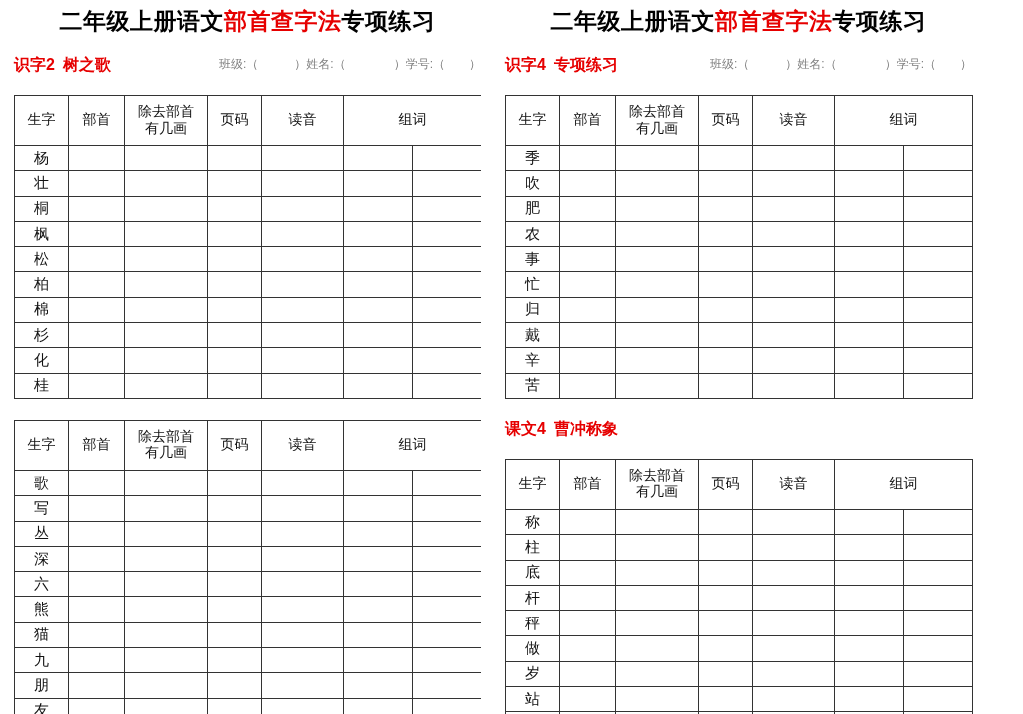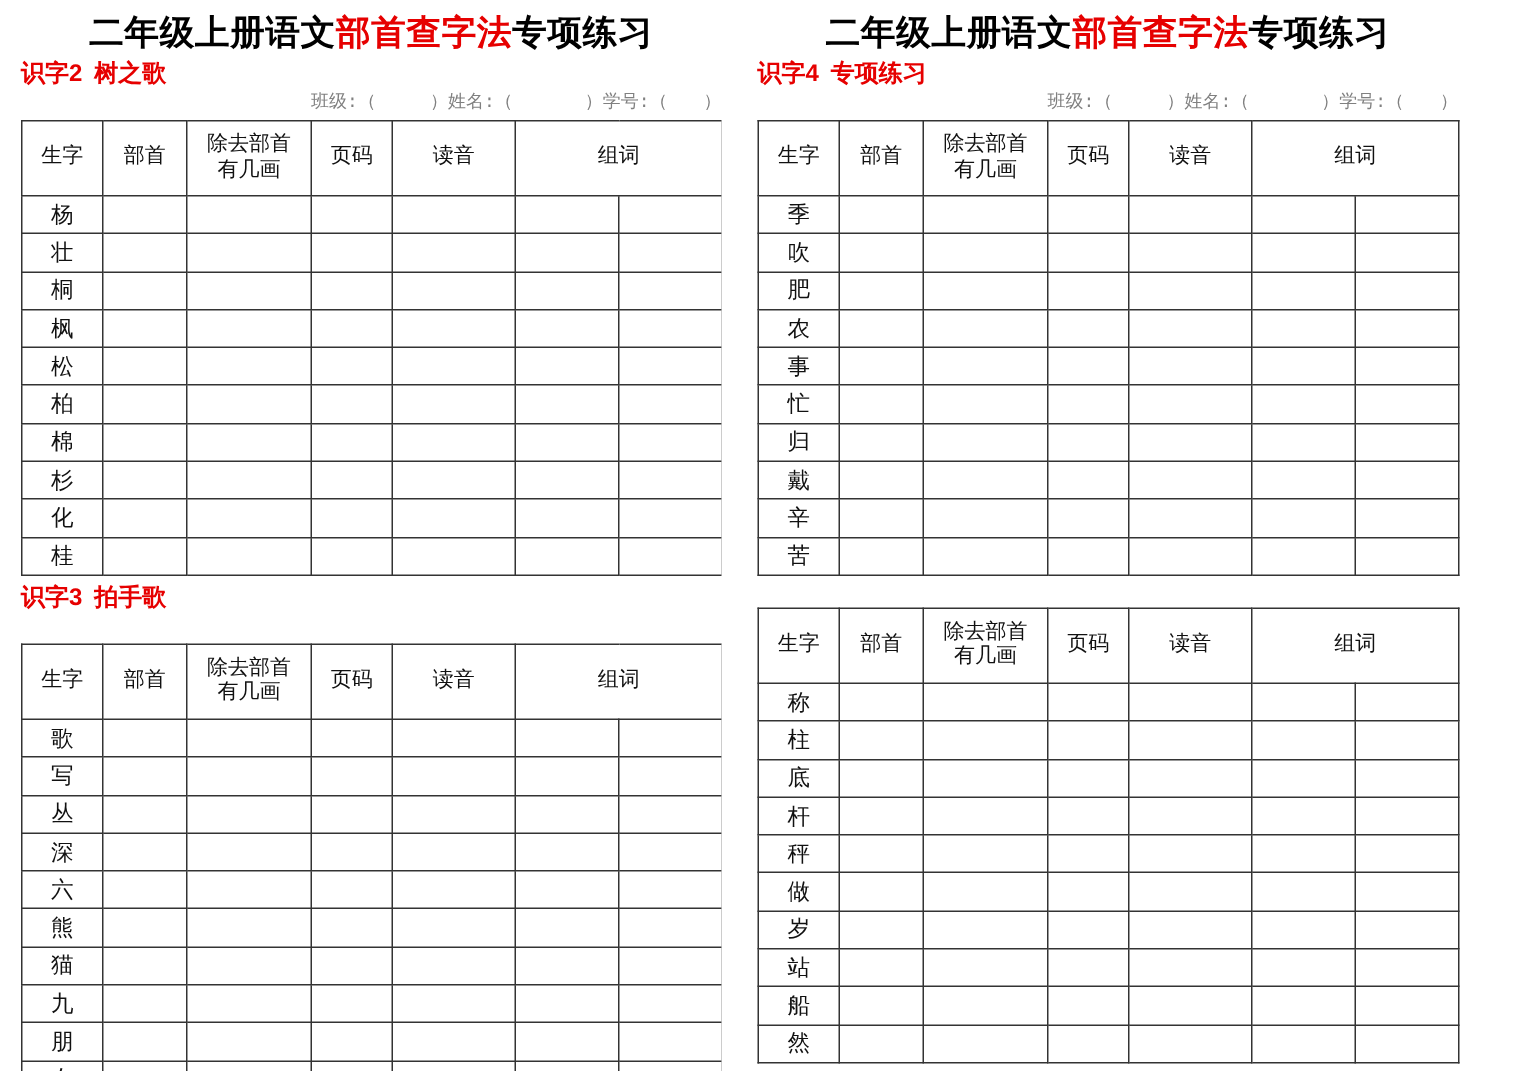--- a/index.html
+++ b/index.html
@@ -12,29 +12,29 @@
   .page-left{width:502px;padding-left:14px;}
   .page-right{width:500px;padding-left:24px;}
   .gap-strip{width:16px;background:#eef1f7;height:714px;}
   .edge-strip{width:5px;background:#eef1f7;height:714px;}
   .content{width:467px;}
   .page-title{
     text-align:center;font-size:23px;font-weight:bold;line-height:27px;
     color:#000;letter-spacing:0.5px;white-space:nowrap;
   }
   .red{color:#e60000;}
-  .sec-head{display:flex;align-items:flex-start;margin-top:5px;height:19px;flex-direction:column;}
+  .sec-head{display:flex;align-items:center;margin-top:20px;height:19px;}
   .sec-title{
     font-family:"Liberation Sans","DejaVu Sans",sans-serif;
     font-weight:bold;font-size:16px;color:#e60000;white-space:pre;line-height:19px;
   }
   .sec-name{margin-left:8px;}
   .info-line{
     margin-left:auto;font-size:12px;color:#808080;white-space:pre;
-    font-family:Liberation Mono, monospace;
+    font-family:Liberation Sans, sans-serif;
   }
   table.wks{
     border-collapse:collapse;table-layout:fixed;width:467px;margin-top:21px;
   }
   table.wks td, table.wks th{
     border:1px solid #333;padding:0;text-align:center;vertical-align:middle;
     overflow:hidden;
   }
   table.wks th{
     font-weight:normal;font-size:14px;line-height:1.18;white-space:pre-line;
@@ -162,23 +162,20 @@
               <td class="char-cell">桂</td>
               <td></td>
               <td></td>
               <td></td>
               <td></td>
               <td></td>
               <td></td>
             </tr>
           </tbody>
         </table>
-        <div class="sec-head">
-          <span class="sec-title"><span>识字3</span><span class="sec-name">拍手歌</span></span>
-        </div>
         <table class="wks">
           <colgroup>
             <col style="width: 54px;">
             <col style="width: 56px;">
             <col style="width: 83px;">
             <col style="width: 54px;">
             <col style="width: 82px;">
             <col style="width: 69px;">
             <col style="width: 69px;">
           </colgroup>
@@ -403,20 +400,23 @@
               <td class="char-cell">苦</td>
               <td></td>
               <td></td>
               <td></td>
               <td></td>
               <td></td>
               <td></td>
             </tr>
           </tbody>
         </table>
+        <div class="sec-head">
+          <span class="sec-title"><span>课文4</span><span class="sec-name">曹冲称象</span></span>
+        </div>
         <table class="wks">
           <colgroup>
             <col style="width: 54px;">
             <col style="width: 56px;">
             <col style="width: 83px;">
             <col style="width: 54px;">
             <col style="width: 82px;">
             <col style="width: 69px;">
             <col style="width: 69px;">
           </colgroup>

